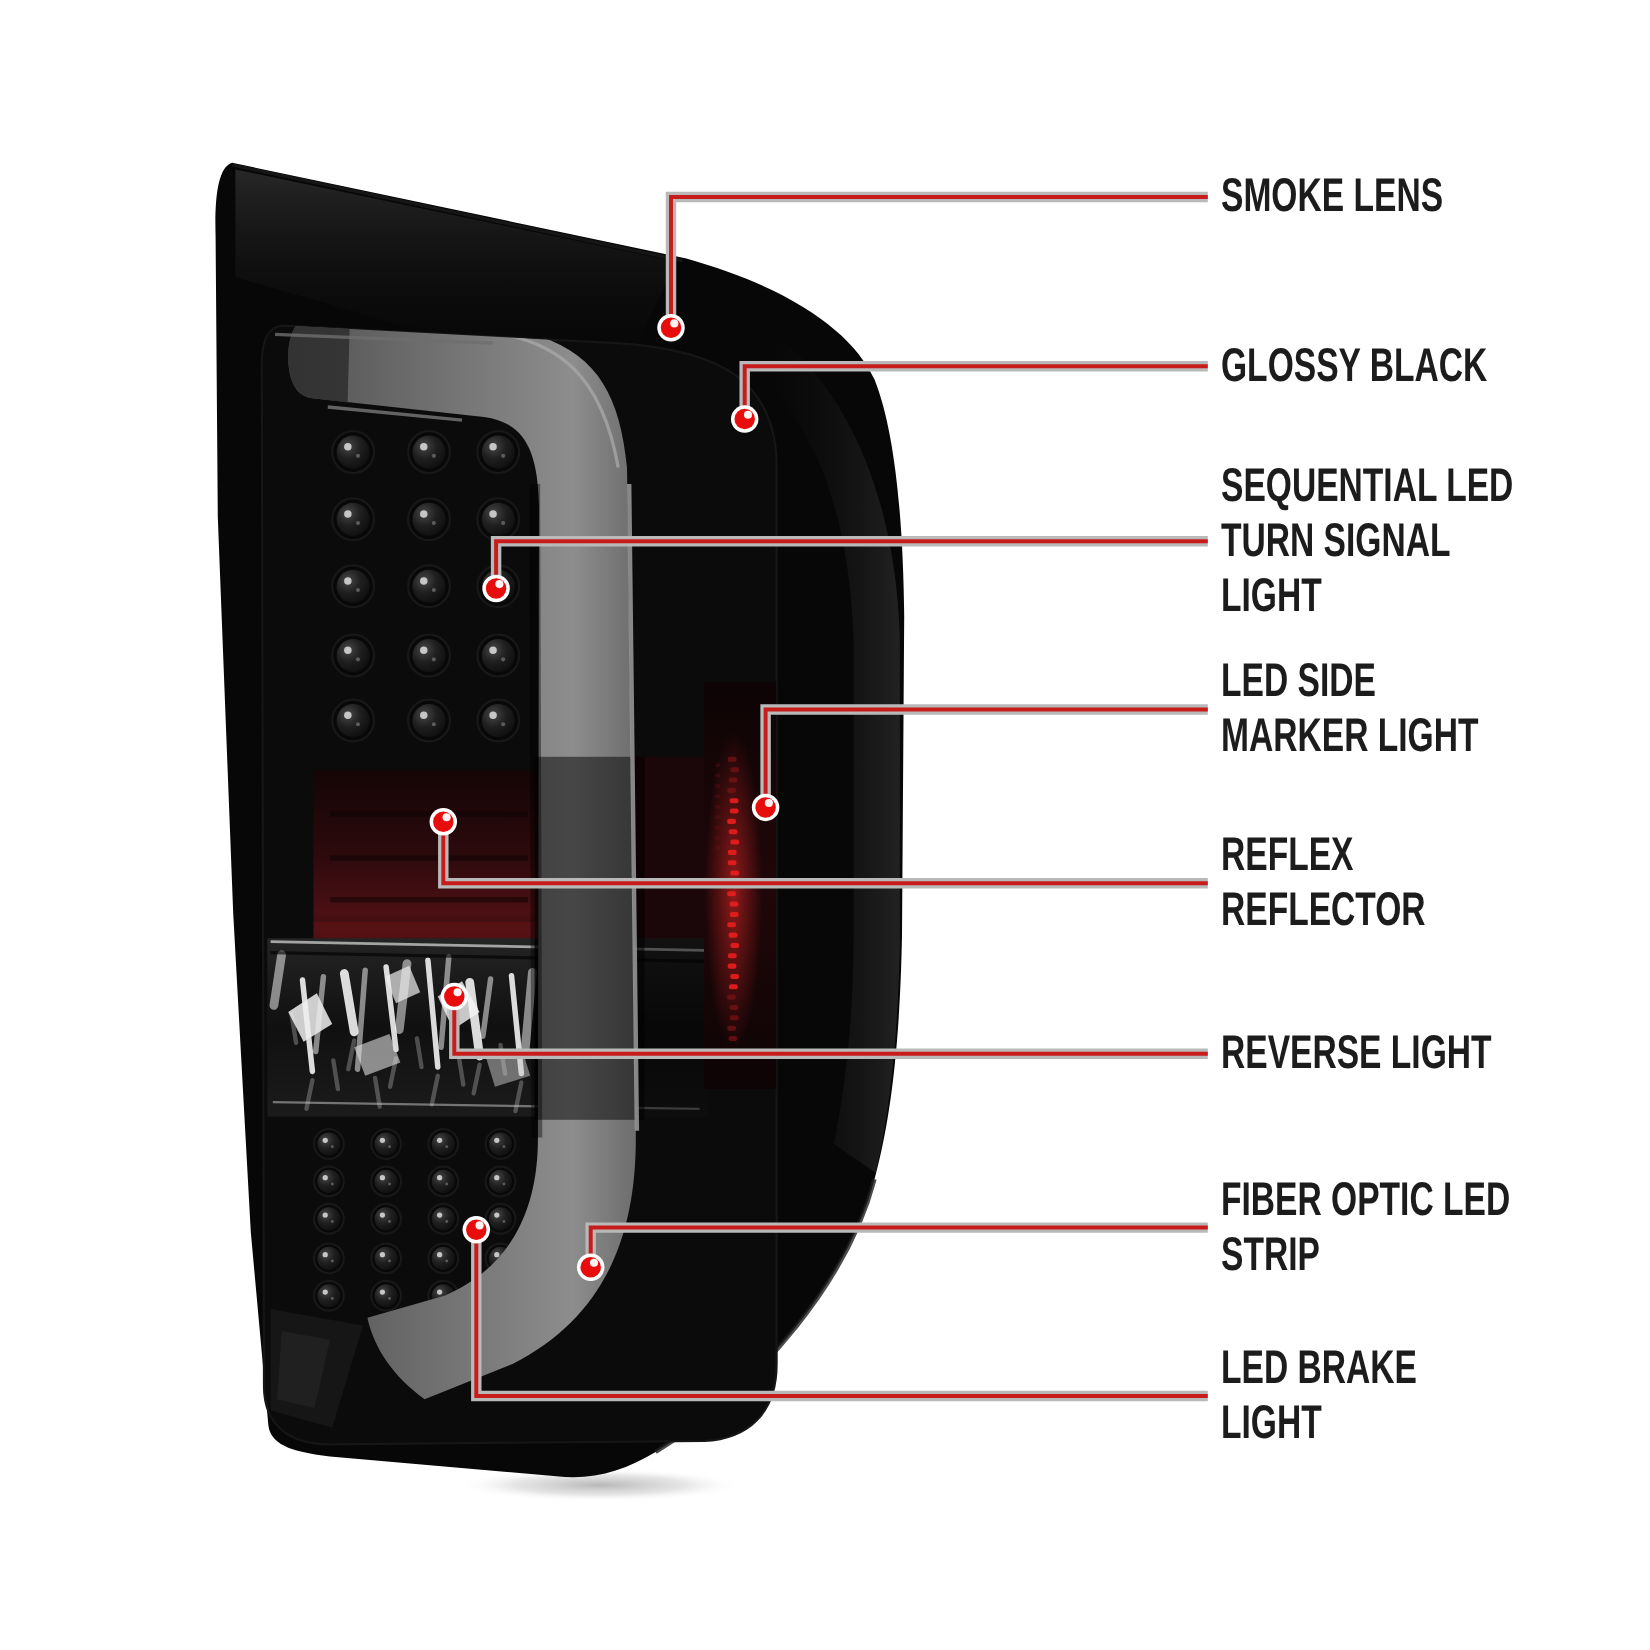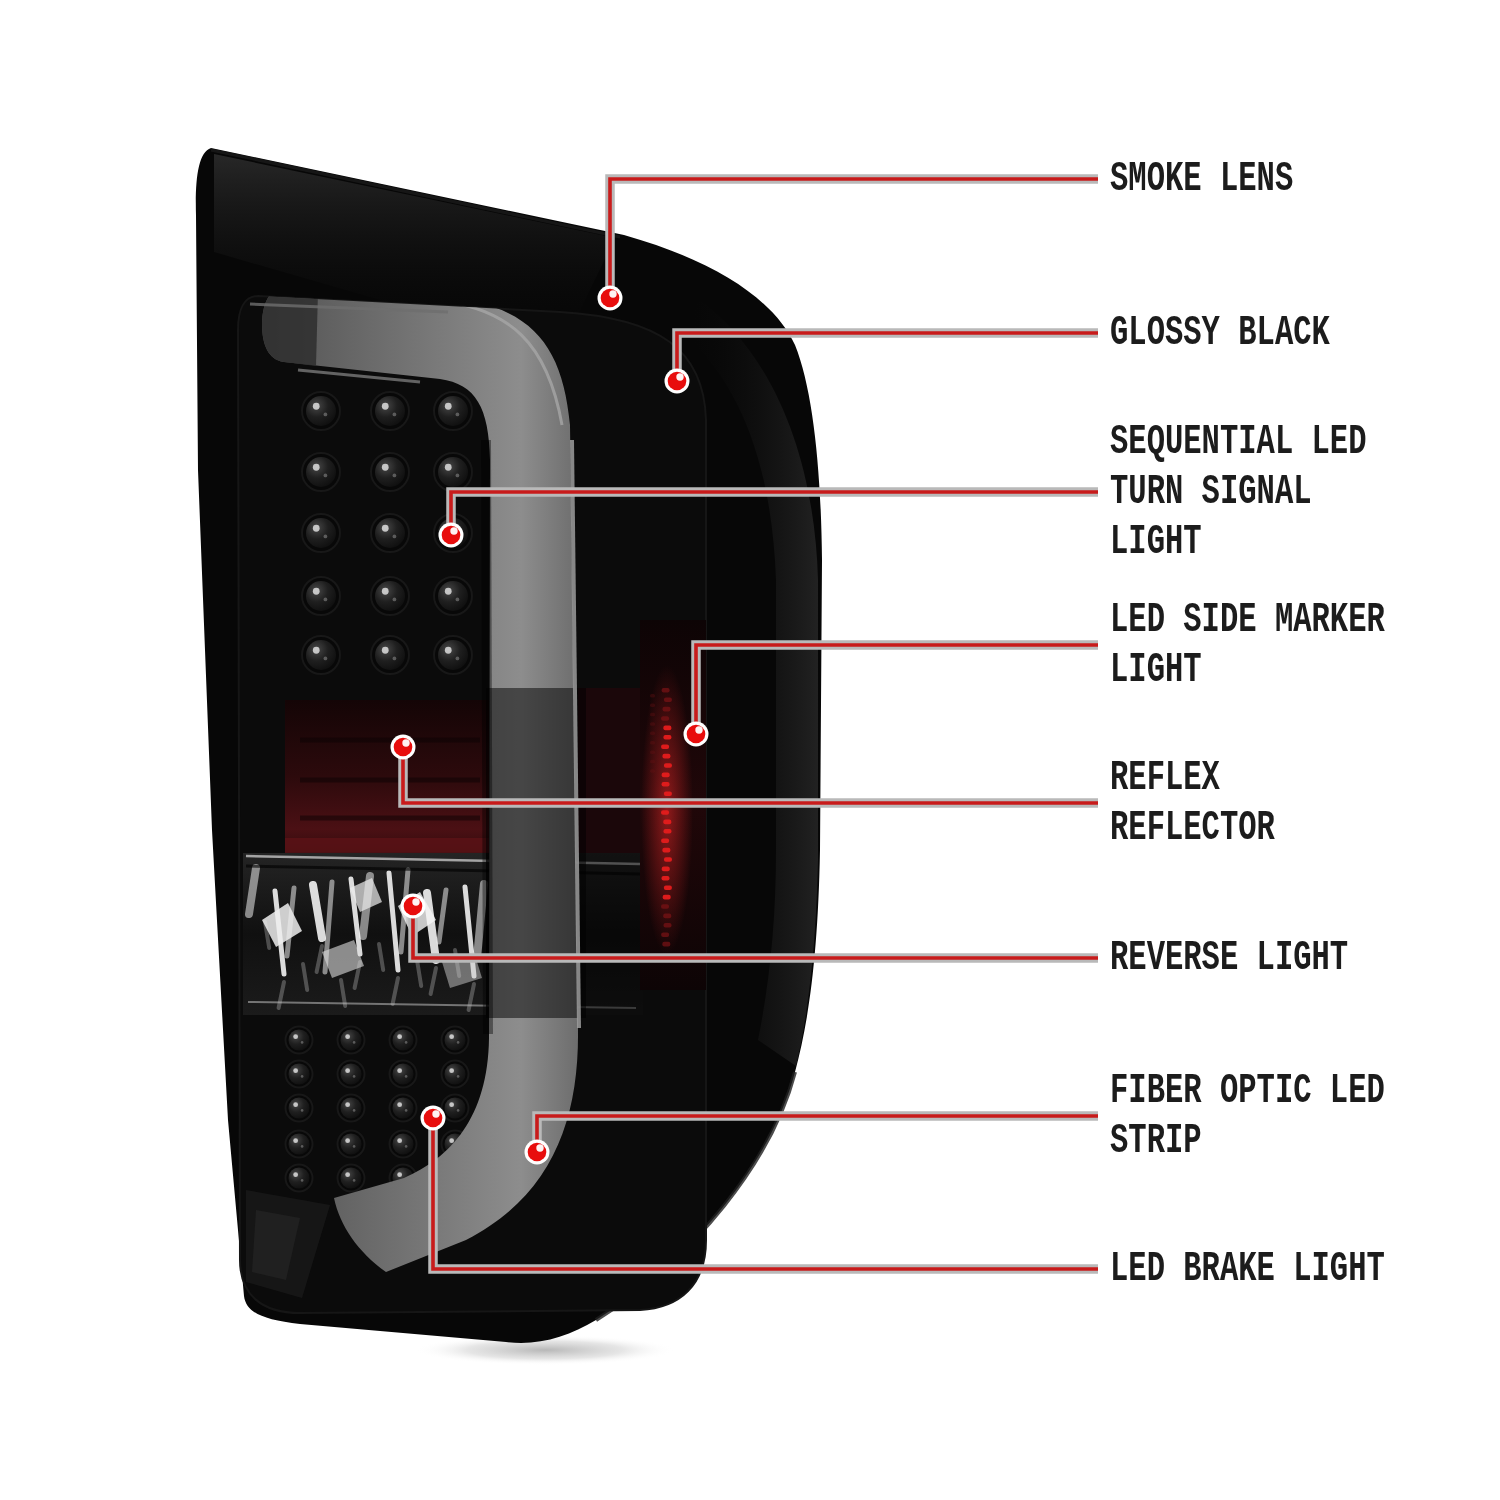--- a/index.html
+++ b/index.html
@@ -1,18 +1,18 @@
 <!DOCTYPE html>
 <html><head>
 <meta charset="utf-8">
 <style>
   html,body{margin:0;padding:0;background:#ffffff;}
   .canvas{
     position:relative;width:1500px;height:1500px;background:#ffffff;overflow:hidden;
-    font-family:Liberation Mono, monospace;
+    font-family:Liberation Sans, sans-serif;
   }
   .art-svg,.overlay-svg{position:absolute;left:0;top:0;width:1500px;height:1500px;}
   .callout-label{
     position:absolute;
     transform:translateY(-50%) scaleX(0.71);
     transform-origin:0 50%;
     font-weight:700;
     font-size:43px;
     line-height:1.16;
     letter-spacing:0px;

